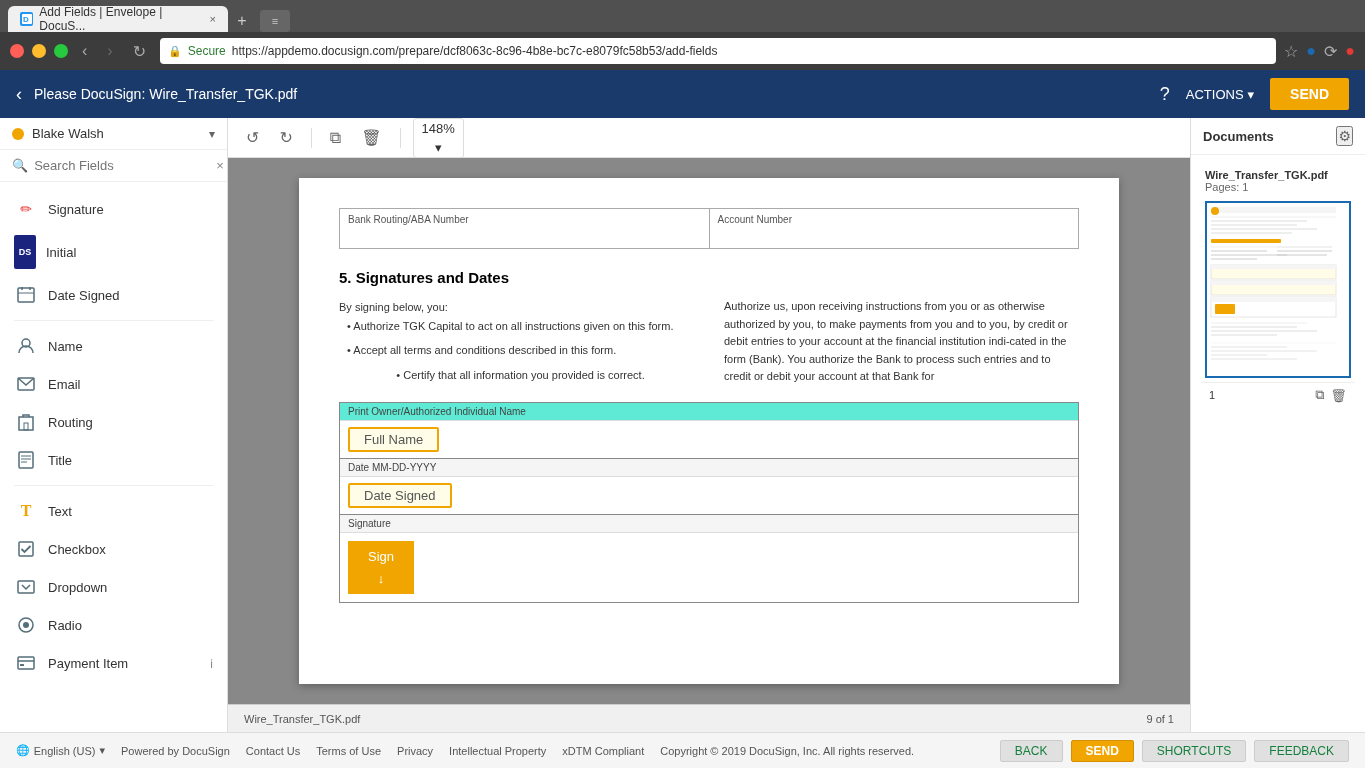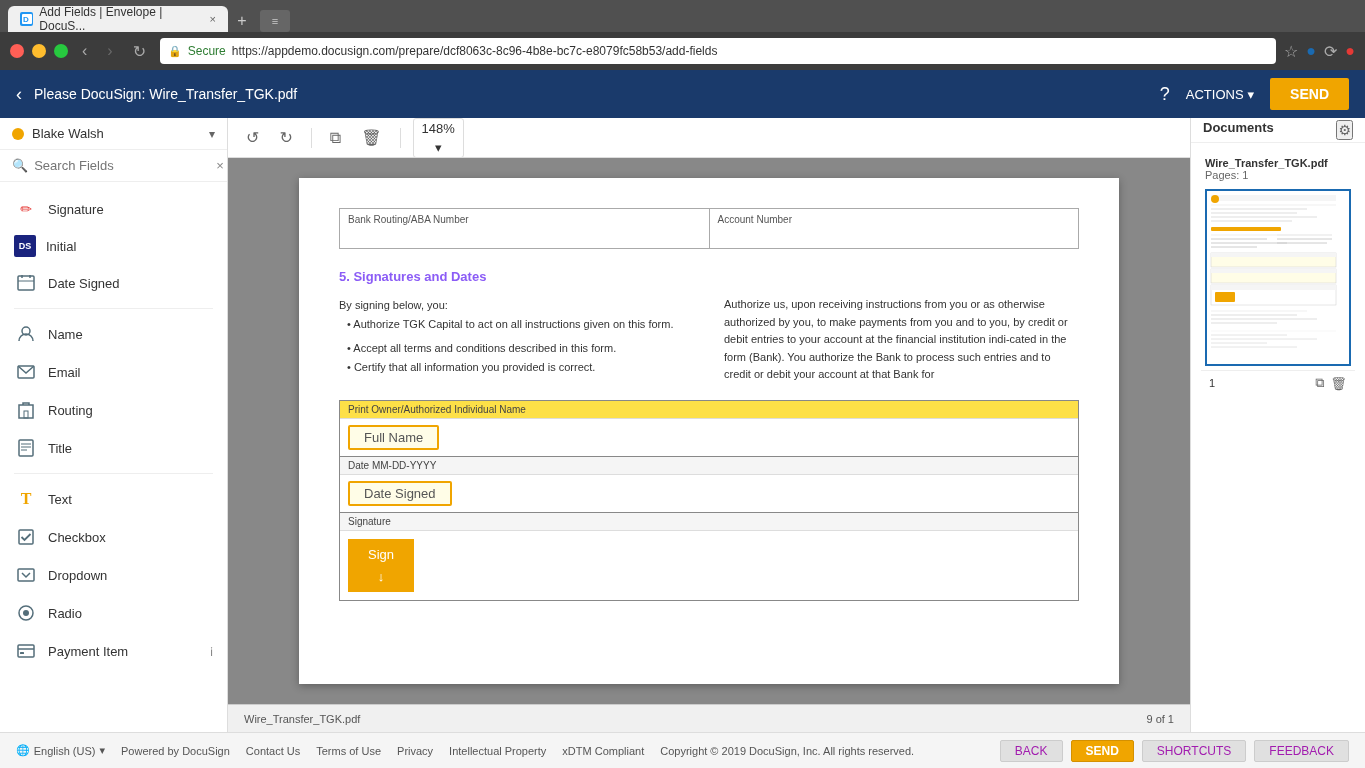--- a/index.html
+++ b/index.html
@@ -57,31 +57,31 @@
     .toolbar { height: 40px; background: #fff; border-bottom: 1px solid #ddd; display: flex; align-items: center; padding: 0 12px; gap: 8px; }
     .toolbar-btn { background: none; border: none; color: #666; font-size: 16px; cursor: pointer; padding: 4px 6px; }
     .toolbar-divider { width: 1px; height: 20px; background: #ddd; margin: 0 4px; }
     .zoom-control { display: flex; align-items: center; gap: 4px; font-size: 13px; color: #333; border: 1px solid #ddd; border-radius: 3px; padding: 2px 8px; cursor: pointer; flex-direction: column; }
 
     
     .doc-area { flex: 1; background: #888; overflow-y: auto; display: flex; justify-content: center; padding: 20px; }
 
     
     .right-panel { width: 175px; background: #fff; border-left: 1px solid #ddd; display: flex; flex-direction: column; }
-    .right-panel-header { padding: 2px 12px; display: flex; justify-content: space-between; border-bottom: 1px solid #eee; }
+    .right-panel-header { padding: 8px 12px; display: flex; align-items: center; justify-content: space-between; border-bottom: 1px solid #eee; }
     .right-panel-title { font-size: 13px; font-weight: bold; color: #333; }
     .right-panel-gear { color: #666; font-size: 14px; cursor: pointer; }
     .doc-thumbnail-section { padding: 10px; }
 
     
     .footer { height: 36px; background: #f5f5f5; border-top: 1px solid #ddd; display: flex; align-items: center; justify-content: space-between; padding: 0 16px; font-size: 11px; color: #555; }
     .footer-left { display: flex; align-items: center; gap: 16px; }
     .footer-link { color: #555; text-decoration: none; cursor: pointer; }
     .footer-right { display: flex; gap: 8px; }
-    .footer-btn { background: #e0e0e0; border: 1px solid #ccc; padding: 3px 14px; font-size: 12px; cursor: pointer; border-radius: 2px; color: #a21caf; }
+    .footer-btn { background: #e0e0e0; border: 1px solid #ccc; padding: 3px 14px; font-size: 12px; cursor: pointer; border-radius: 2px; color: #15803d; }
     .footer-btn-send { background: #f0a500; border: 1px solid #d49000; color: white; font-weight: bold; }
   </style>
 </head>
 <body>
 
 <div class="browser-chrome">
   <div class="browser-tabs">
     <div class="browser-tab">
       <div class="tab-favicon">
         <svg width="10" height="10" viewBox="0 0 10 10">
@@ -146,21 +146,21 @@
     </div>
 
     <div class="fields-section">
 
       <div class="field-item">
         <div class="field-icon icon-sig">✏</div>
         <span class="field-label">Signature</span>
       </div>
 
       <div class="field-item">
-        <div class="field-icon" style="background:#1a237e;color:white;border-radius:2px;font-size:9px;font-weight:bold;width:22px;height:22px;display:flex;align-items:center;justify-content:center;">DS</div>
+        <div class="field-icon" style="background:#1a237e;color:white;border-radius:2px;font-size:9px;font-weight:bold;width:22px;height:34px;display:flex;align-items:center;justify-content:center;">DS</div>
         <span class="field-label">Initial</span>
       </div>
 
       <div class="field-item">
         <div class="field-icon" style="color:#546e7a;">
           <svg width="18" height="18" viewBox="0 0 18 18" fill="none">
               <rect x="1" y="2" width="16" height="14" rx="1" stroke="#546e7a" stroke-width="1.5" fill="none"></rect>
               <line x1="5" y1="1" x2="5" y2="4" stroke="#546e7a" stroke-width="1.5"></line>
               <line x1="13" y1="1" x2="13" y2="4" stroke="#546e7a" stroke-width="1.5"></line>
               <line x1="1" y1="7" x2="17" y2="7" stroke="#546e7a" stroke-width="1"></line>
@@ -289,38 +289,38 @@
               <div style="height:18px;"></div>
             </td>
             <td style="border:1px solid #aaa;padding:5px 8px;">
               <div style="font-size:10px;color:#555;">Account Number</div>
               <div style="height:18px;"></div>
             </td>
           </tr>
         </tbody>
           </table>
 
-        <div style="color:#8b5cf6;font-size:13px;font-weight:bold;margin:10px 0 12px;">5.  Signatures and Dates</div>
+        <div style="color:#000000;font-size:15px;font-weight:bold;margin:10px 0 12px;">5.  Signatures and Dates</div>
 
         <div style="display:flex;gap:30px;margin-bottom:16px;">
           <div style="flex:1;font-size:11px;color:#333;line-height:1.7;">
             <p>By signing below, you:</p>
             <p style="padding-left:8px;">• Authorize TGK Capital to act on all instructions given on this form.</p>
             <p style="padding-left:8px;margin-top:6px;">• Accept all terms and conditions described in this form.</p>
-            <p style="padding-left:8px;margin-top:0;">• Certify that all information you provided is correct.</p>
+            <p style="padding-left:8px;margin-top:6px;text-align:center;">• Certify that all information you provided is correct.</p>
           </div>
           <div style="flex:1;font-size:11px;color:#333;line-height:1.6;">
             <p>Authorize us, upon receiving instructions from you or as otherwise authorized by you, to make payments from you and to you, by credit or debit entries to your account at the financial institution indi-cated in the form (Bank). You authorize the Bank to process such entries and to credit or debit your account at that Bank for</p>
           </div>
         </div>
 
         <div style="border:1px solid #888;">
 
           <div style="border-bottom:1px solid #888;">
-            <div style="font-size:10px;color:#444;padding:3px 8px;background:#fde047;border-bottom:1px solid #ddd;">Print Owner/Authorized Individual Name</div>
+            <div style="font-size:10px;color:#444;padding:3px 8px;background:#5eead4;border-bottom:1px solid #ddd;">Print Owner/Authorized Individual Name</div>
             <div style="padding:6px 8px;">
               <span style="display:inline-block;border:2px solid #f0a500;background:#fffde7;padding:3px 14px;font-size:13px;color:#555;border-radius:2px;">Full Name</span>
             </div>
           </div>
 
           <div style="border-bottom:1px solid #888;">
             <div style="font-size:10px;color:#444;padding:3px 8px;background:#f5f5f5;border-bottom:1px solid #ddd;">Date MM-DD-YYYY</div>
             <div style="padding:6px 8px;">
               <span style="display:inline-block;border:2px solid #f0a500;background:#fffde7;padding:3px 14px;font-size:13px;color:#555;border-radius:2px;">Date Signed</span>
             </div>

